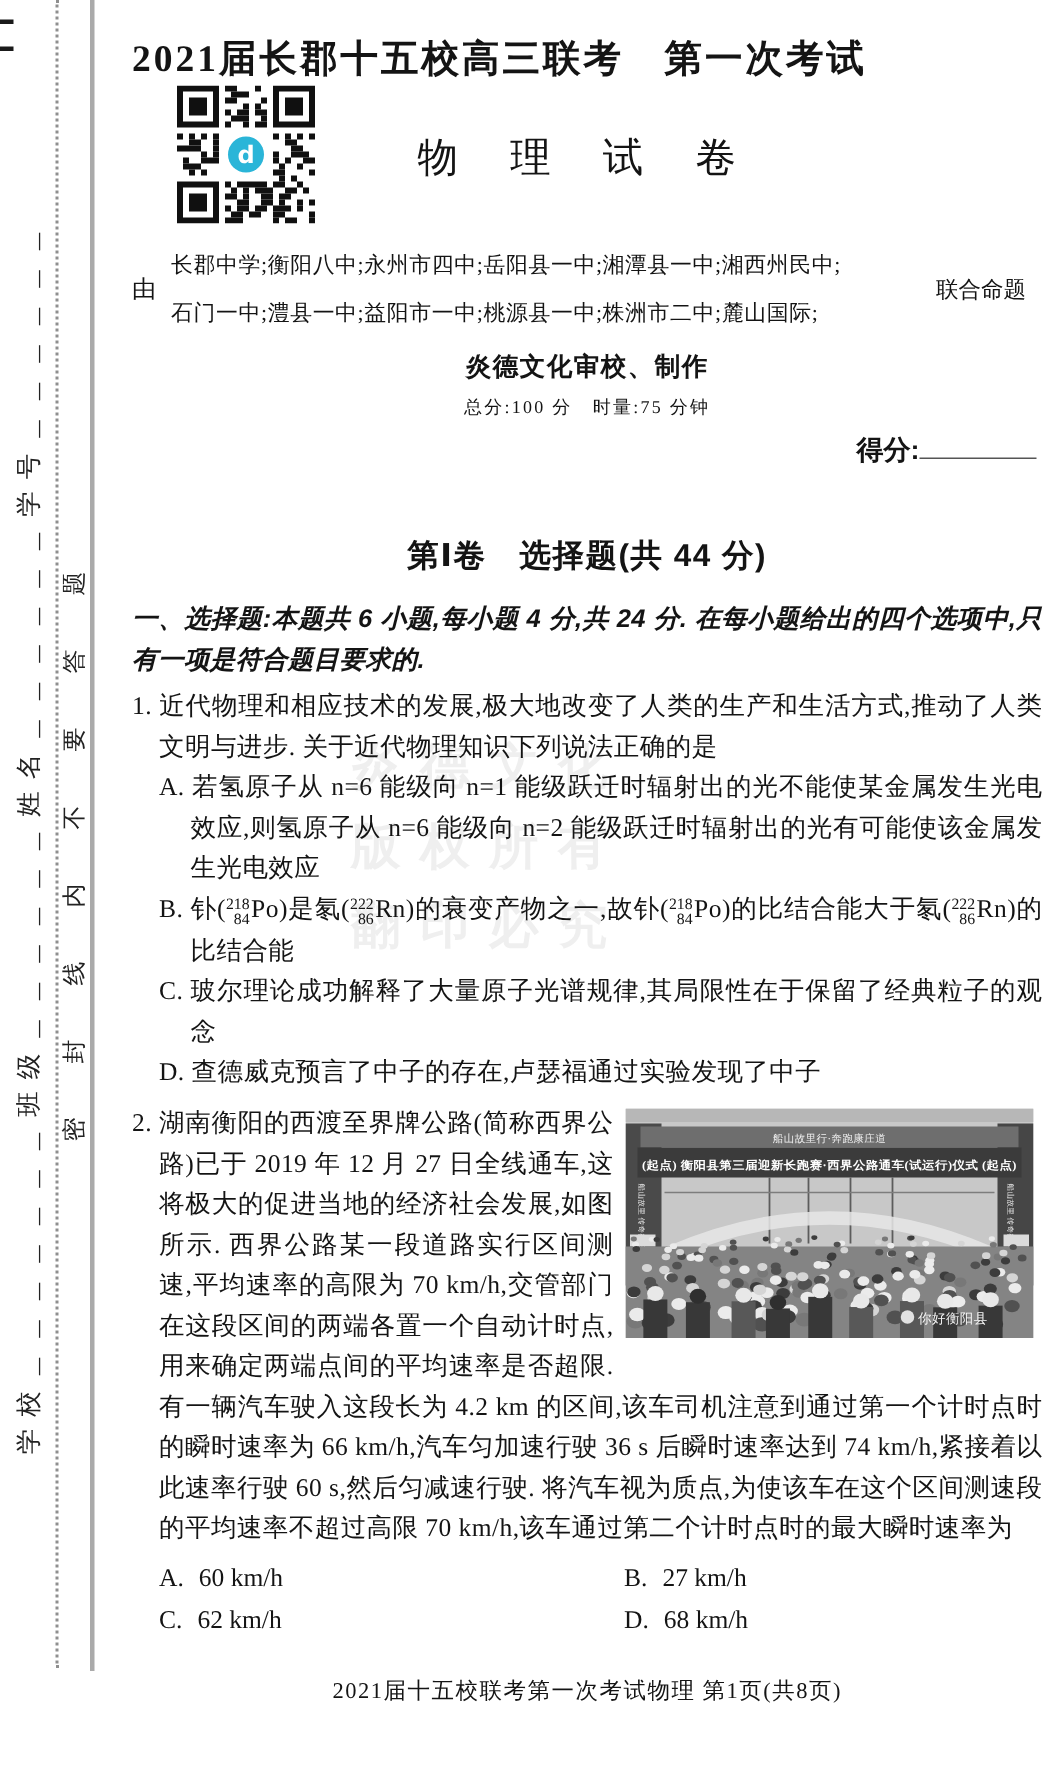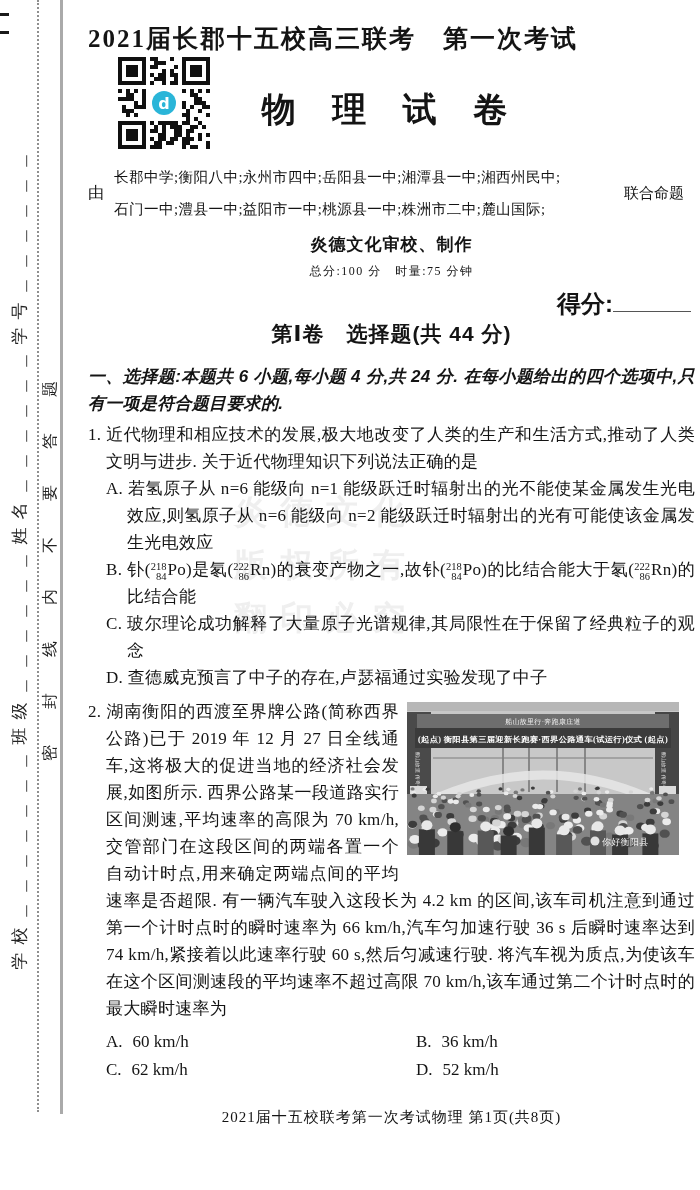--- a/index.html
+++ b/index.html
@@ -12,38 +12,38 @@
   .v-text{position:absolute;white-space:nowrap;transform:translate(-50%,-50%) rotate(-90deg);}
   .fields{left:19px;top:557px;font-size:17px;letter-spacing:8px;color:#222;}
   .seal{left:50px;top:553px;font-size:16px;letter-spacing:36px;color:#222;}
   
   .content{position:absolute;left:88px;top:0;width:607px;}
   .bold-sans{font-family:"Liberation Sans","DejaVu Sans",sans-serif;font-weight:bold;}
   .p{font-size:17px;line-height:27px;text-align:justify;letter-spacing:.3px;}
   .exam-title{margin-top:22px;font-size:25px;font-weight:bold;letter-spacing:2px;}
   .subject-block{position:relative;height:104px;}
   .qr{position:absolute;left:30px;top:2px;width:92px;height:92px;}
-  .subject-title{text-align:center;padding-top:32px;font-size:34px;font-weight:bold;letter-spacing:14px;}
+  .subject-title{text-align:center;padding-top:32px;font-size:27px;font-weight:normal;letter-spacing:14px;}
   .schools-row{display:flex;margin-top:2px;align-items:center;}
   .by{width:26px;font-size:16px;text-align:left;}
   .schools{flex:1;font-size:14.6px;line-height:32px;letter-spacing:.4px;}
   .joint{width:82px;font-size:15px;text-align:center;}
   .producer{margin-top:8px;text-align:center;font-size:17px;letter-spacing:1px;}
   .score-time{margin-top:7px;text-align:center;font-size:12px;letter-spacing:1.5px;}
-  .score-row{margin-top:8px;text-align:right;padding-right:4px;font-size:24px;}
+  .score-row{margin-top:8px;text-align:right;padding-right:4px;font-size:18px;}
   .blank{display:inline-block;width:78px;height:16px;border-bottom:1.6px solid #555;}
-  .section-title{text-align:center;font-size:21px;letter-spacing:1px;}
+  .section-title{margin-top:44px;text-align:center;font-size:21px;letter-spacing:1px;}
   .instructions{margin-top:15px;font-style:italic;}
   .q{margin-top:4px;padding-left:18px;text-indent:-18px;}
   .opts{margin-left:18px;}
   .opt{padding-left:21px;text-indent:-21px;}
   .nuc{display:inline-block;vertical-align:-5px;line-height:0;text-indent:0;margin:0 1px 0 0;}
   .nuc i{display:block;font-style:normal;font-size:10.5px;line-height:10.5px;text-align:right;letter-spacing:0;}
   .q2{margin-top:7px;padding-left:18px;text-indent:-18px;}
-  .photo-wrap{float:right;width:272px;height:153px;margin:4px 16px 6px 8px;text-indent:0;}
+  .photo-wrap{float:right;width:272px;height:153px;margin:4px 6px 6px 8px;text-indent:0;}
   .q2opts{margin:6px 0 0 18px;display:grid;grid-template-columns:310px auto;font-size:17px;line-height:28px;}
   .q2opt .sp{display:inline-block;width:10px;}
   .footer{margin-top:24px;text-align:center;font-size:15px;letter-spacing:1px;}
   .watermark{position:absolute;left:234px;top:486px;text-align:center;font-weight:bold;
              font-size:33px;letter-spacing:13px;line-height:53px;color:rgba(40,40,40,0.075);pointer-events:none;}
 </style>
 </head>
 <body>
 
 <div class="page">
@@ -482,21 +482,21 @@
             <circle cx="188" cy="139" r="4.5" fill="#f2f2f2" opacity="0.9"></circle>
             <text x="195" y="143" font-size="9" fill="#f5f5f5">你好衡阳县</text>
           </g>
         </svg>
       </div>
       <span>2.</span>
       <span>湖南衡阳的西渡至界牌公路(简称西界公路)已于 2019 年 12 月 27 日全线通车,这将极大的促进当地的经济社会发展,如图所示. 西界公路某一段道路实行区间测速,平均速率的高限为 70 km/h,交管部门在这段区间的两端各置一个自动计时点,用来确定两端点间的平均速率是否超限. 有一辆汽车驶入这段长为 4.2 km 的区间,该车司机注意到通过第一个计时点时的瞬时速率为 66 km/h,汽车匀加速行驶 36 s 后瞬时速率达到 74 km/h,紧接着以此速率行驶 60 s,然后匀减速行驶. 将汽车视为质点,为使该车在这个区间测速段的平均速率不超过高限 70 km/h,该车通过第二个计时点时的最大瞬时速率为</span>
     </div>
     <div class="q2opts">
       <div class="q2opt"><span>A.</span><span class="sp"></span><span>60 km/h</span></div>
-      <div class="q2opt"><span>B.</span><span class="sp"></span><span>36 km/h</span></div>
+      <div class="q2opt"><span>B.</span><span class="sp"></span><span>27 km/h</span></div>
       <div class="q2opt"><span>C.</span><span class="sp"></span><span>62 km/h</span></div>
-      <div class="q2opt"><span>D.</span><span class="sp"></span><span>52 km/h</span></div>
+      <div class="q2opt"><span>D.</span><span class="sp"></span><span>68 km/h</span></div>
     </div>
 
     <div class="footer">2021届十五校联考第一次考试物理 第1页(共8页)</div>
 
   </div>
 </div>
 
 </body></html>

